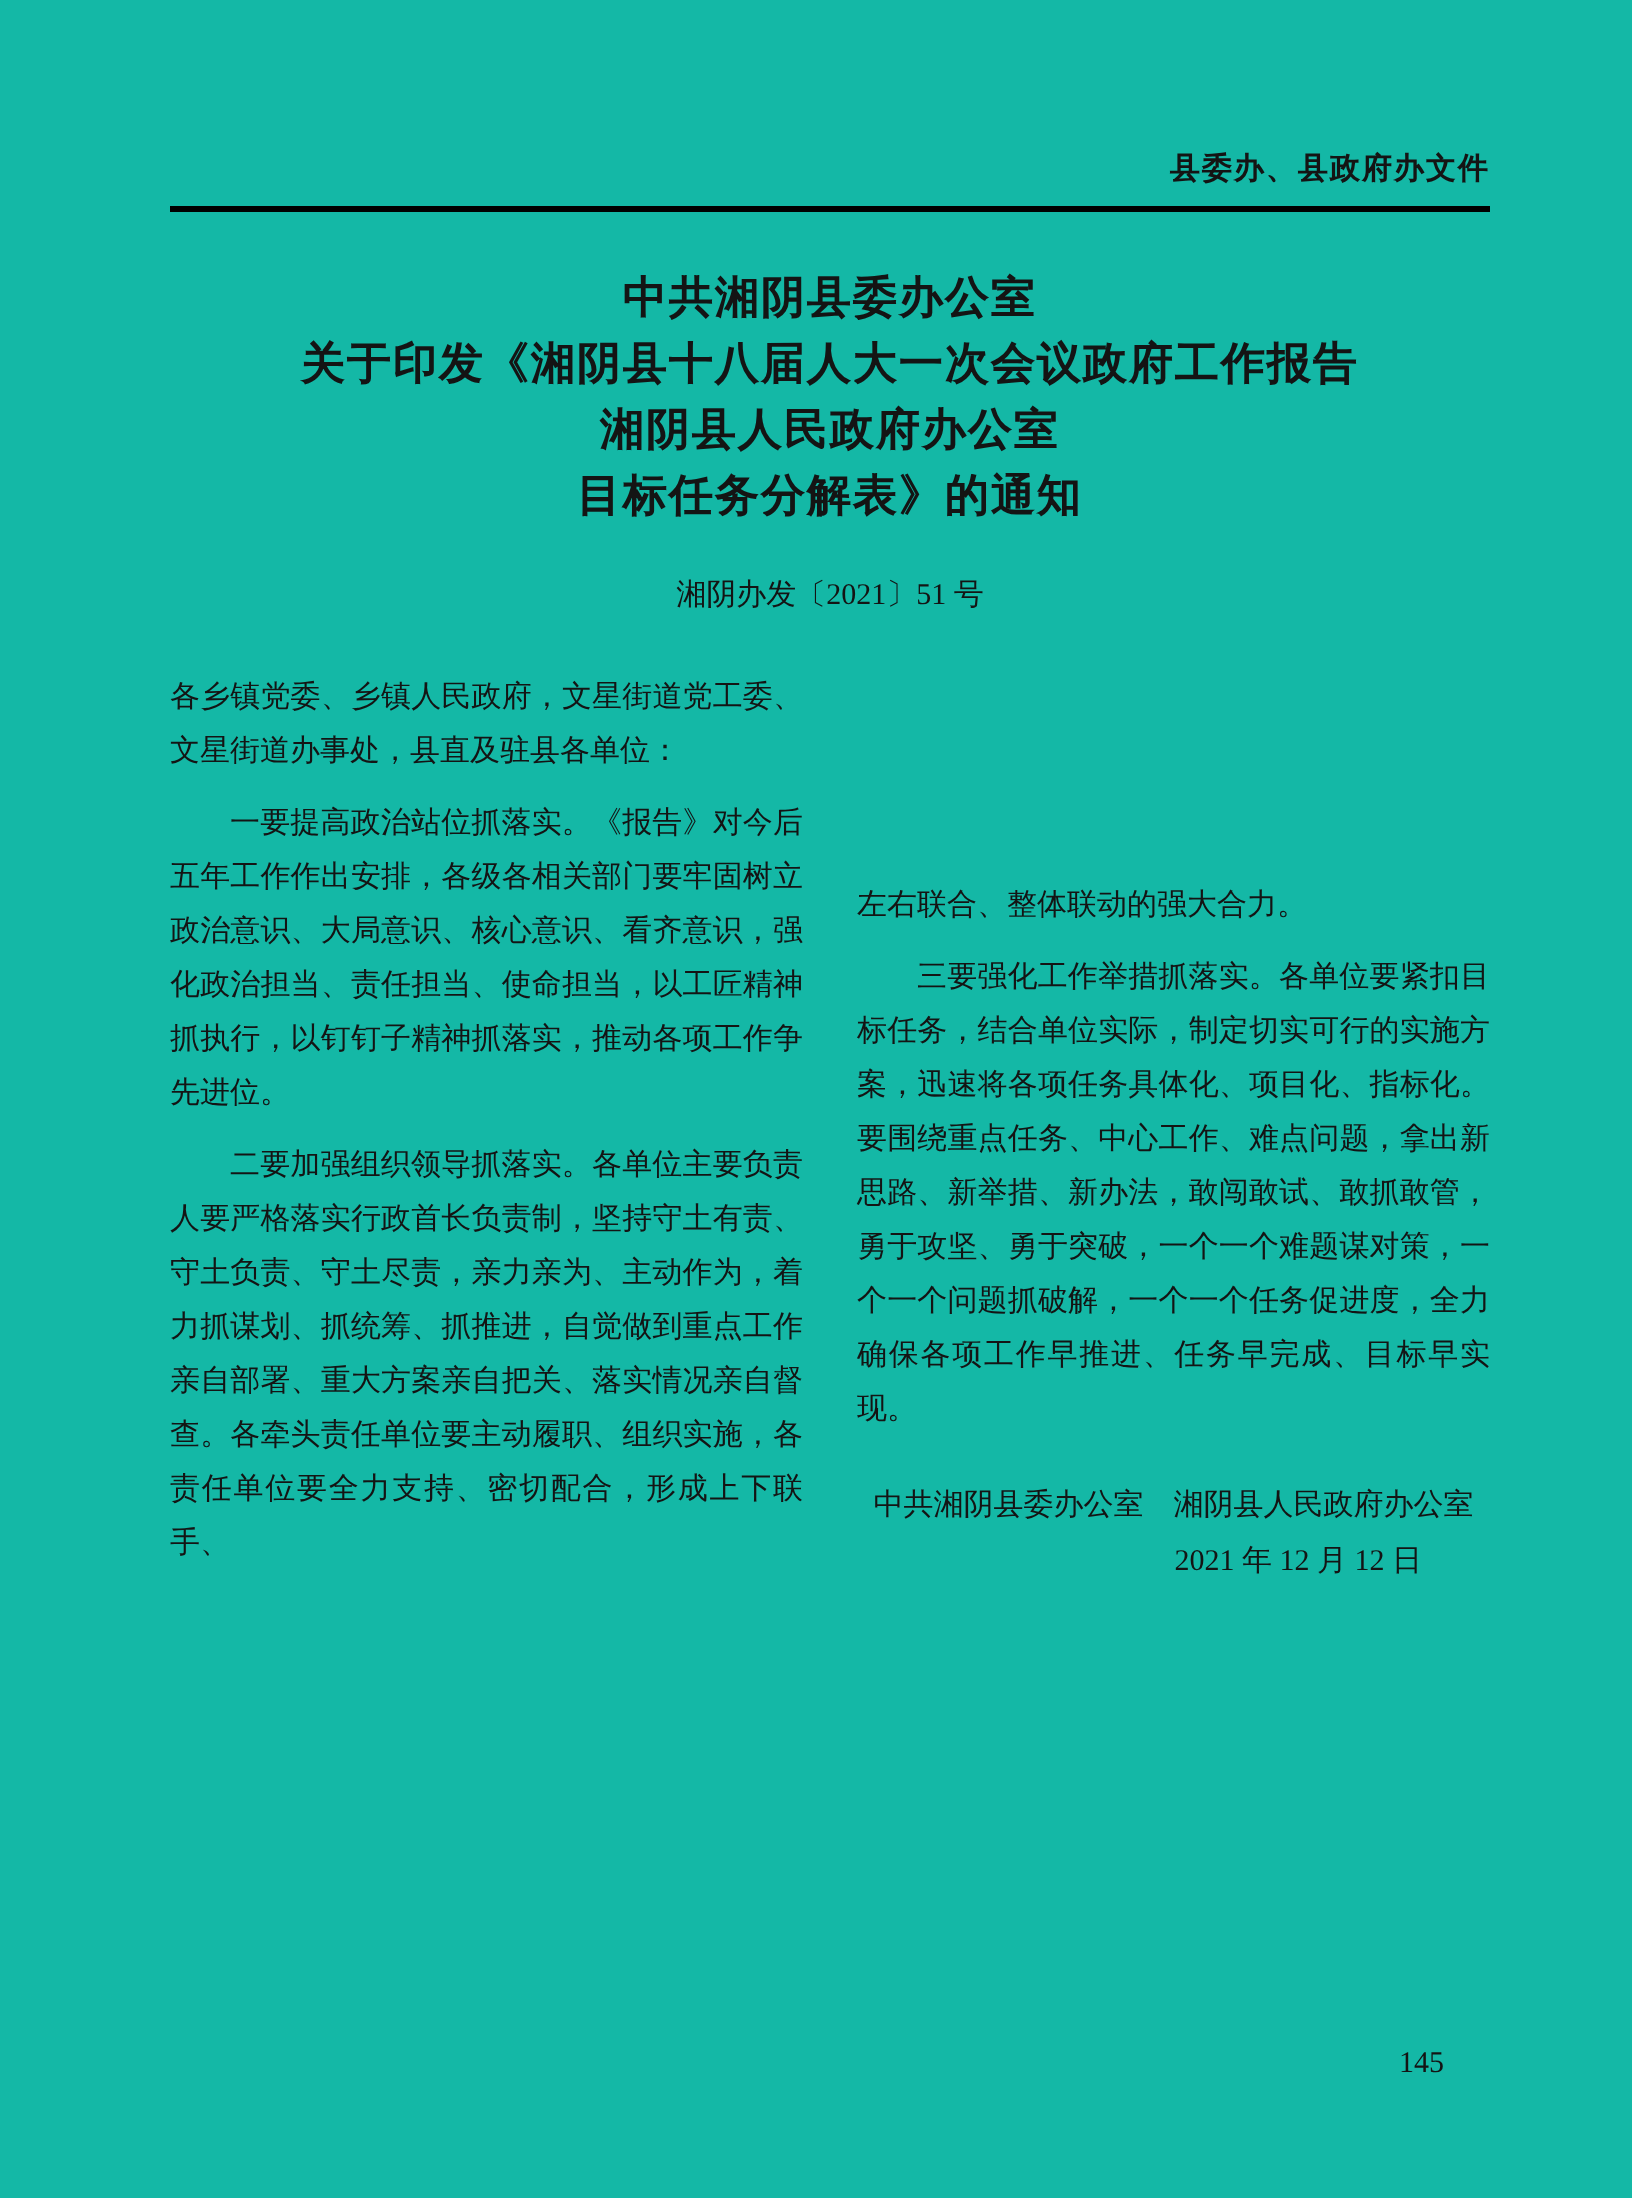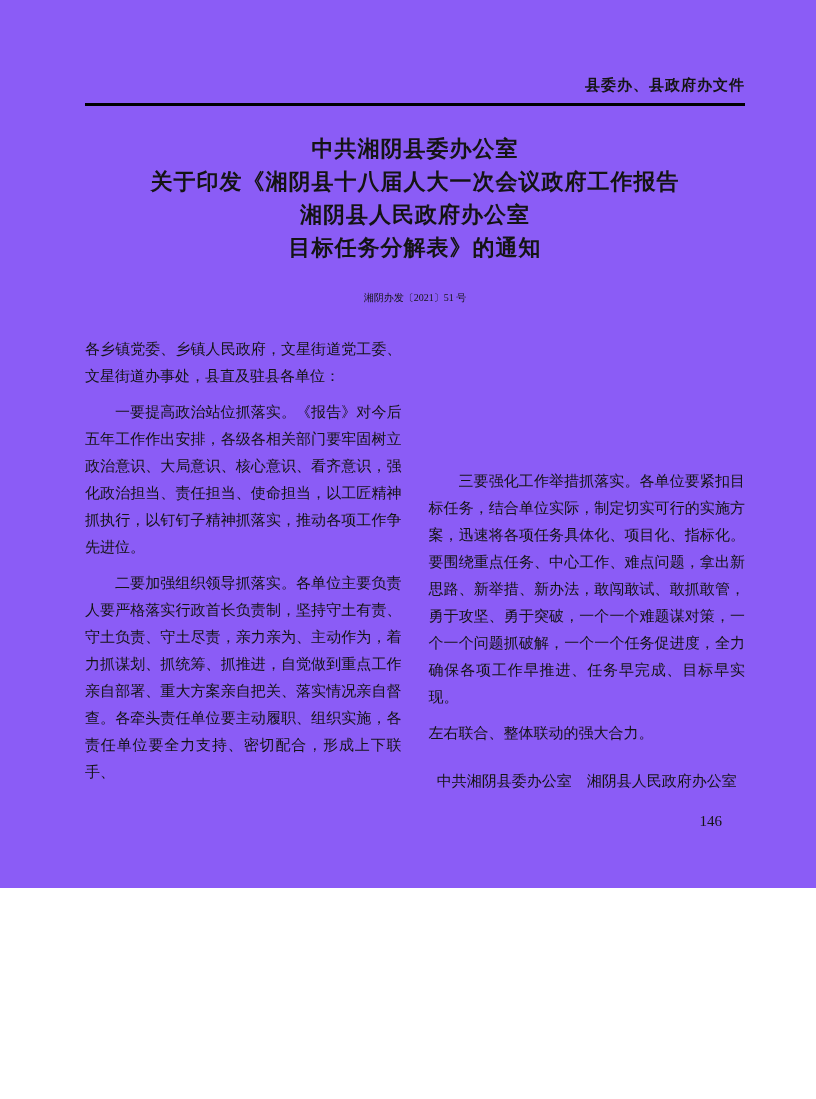--- a/index.html
+++ b/index.html
@@ -3,23 +3,23 @@
 <meta charset="utf-8">
 <style>
   html, body {
     margin: 0;
     padding: 0;
     background: #ffffff;
   }
   .page {
     position: relative;
     width: 816px;
-    height: 888px;
+    height: 1099px;
     margin: 0 auto;
-    background: #8b5cf6;
+    background: #14b8a6;
     color: #141414;
     font-family: "Liberation Serif", "DejaVu Serif", serif;
     box-sizing: border-box;
     padding: 76px 71px 0 85px;
     overflow: hidden;
   }
   .header-row {
     text-align: right;
     font-weight: bold;
     font-size: 15px;
@@ -35,21 +35,21 @@
     margin-top: 26px;
     text-align: center;
     font-weight: bold;
     font-size: 22px;
     line-height: 33px;
     letter-spacing: 1px;
   }
   .doc-number {
     margin-top: 24px;
     text-align: center;
-    font-size: 10px;
+    font-size: 15px;
     line-height: 20px;
   }
   .body-columns {
     display: flex;
     gap: 27px;
     margin-top: 28px;
     align-items: flex-end;
   }
   .column {
     flex: 1;
@@ -104,23 +104,24 @@
 
   <div class="doc-number">湘阴办发〔2021〕51 号</div>
 
   <div class="body-columns">
     <div class="column">
       <p class="para no-indent">各乡镇党委、乡镇人民政府，文星街道党工委、文星街道办事处，县直及驻县各单位：</p>
       <p class="para indent">一要提高政治站位抓落实。《报告》对今后五年工作作出安排，各级各相关部门要牢固树立政治意识、大局意识、核心意识、看齐意识，强化政治担当、责任担当、使命担当，以工匠精神抓执行，以钉钉子精神抓落实，推动各项工作争先进位。</p>
       <p class="para indent">二要加强组织领导抓落实。各单位主要负责人要严格落实行政首长负责制，坚持守土有责、守土负责、守土尽责，亲力亲为、主动作为，着力抓谋划、抓统筹、抓推进，自觉做到重点工作亲自部署、重大方案亲自把关、落实情况亲自督查。各牵头责任单位要主动履职、组织实施，各责任单位要全力支持、密切配合，形成上下联手、</p>
     </div>
     <div class="column">
+      <p class="para no-indent">左右联合、整体联动的强大合力。</p>
       <p class="para indent">三要强化工作举措抓落实。各单位要紧扣目标任务，结合单位实际，制定切实可行的实施方案，迅速将各项任务具体化、项目化、指标化。要围绕重点任务、中心工作、难点问题，拿出新思路、新举措、新办法，敢闯敢试、敢抓敢管，勇于攻坚、勇于突破，一个一个难题谋对策，一个一个问题抓破解，一个一个任务促进度，全力确保各项工作早推进、任务早完成、目标早实现。</p>
-      <p class="para no-indent">左右联合、整体联动的强大合力。</p>
       <div class="signature">
         <div class="sig-orgs">中共湘阴县委办公室　湘阴县人民政府办公室</div>
+        <div class="sig-date">2021 年 12 月 12 日</div>
       </div>
     </div>
   </div>
 
-  <div class="page-number">146</div>
+  <div class="page-number">145</div>
 
 </div>
 
 </body></html>

